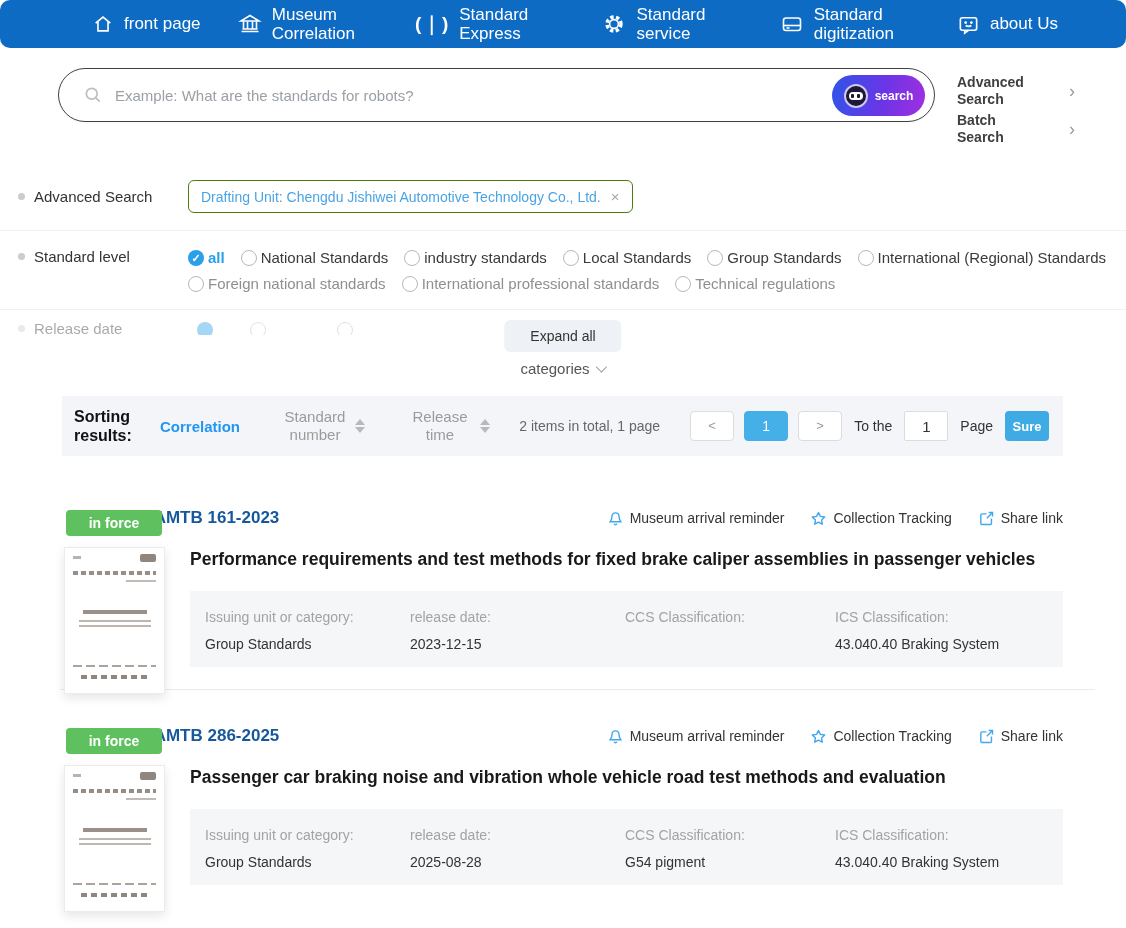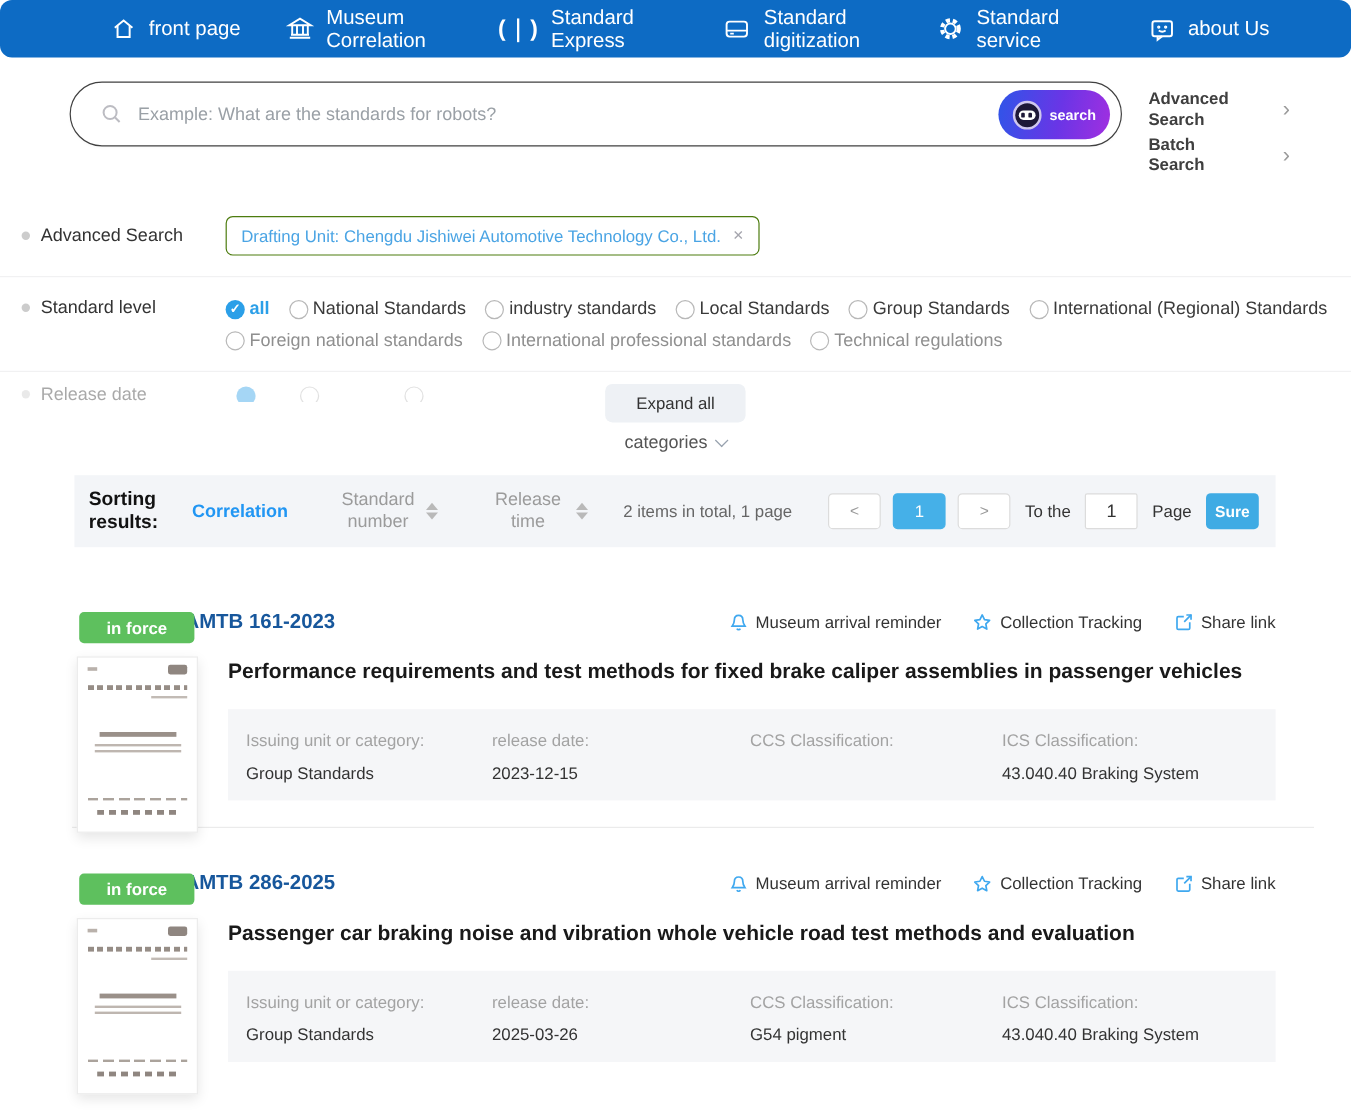--- a/index.html
+++ b/index.html
@@ -145,33 +145,33 @@
         <path d="M5.5 9.5 V17 M9.5 9.5 V17 M14.5 9.5 V17 M18.5 9.5 V17"></path>
         <path d="M3.5 19.5 H20.5 M4.5 17 H19.5"></path>
       </svg>
     <span class="nav-label">Museum Correlation</span>
   </div>
   <div class="nav-item">
     <span class="nav-glyph">(｜)</span>
     <span class="nav-label">Standard Express</span>
   </div>
   <div class="nav-item">
+    <svg width="24" height="24" viewBox="0 0 24 24" fill="none" stroke="#fff">
+        <circle cx="12" cy="12" r="7" stroke-width="3.4" stroke-dasharray="3.4 2.4"></circle>
+        <circle cx="12" cy="12" r="4.4" stroke-width="1.6"></circle>
+      </svg>
+    <span class="nav-label">Standard service</span>
+  </div>
+  <div class="nav-item">
     <svg width="24" height="24" viewBox="0 0 24 24" fill="none" stroke="#fff" stroke-width="1.6">
         <rect x="3.5" y="6" width="17" height="12.5" rx="2.5"></rect>
         <path d="M3.5 13.5 H20.5"></path>
         <path d="M6.5 16 H9.5"></path>
       </svg>
     <span class="nav-label">Standard digitization</span>
-  </div>
-  <div class="nav-item">
-    <svg width="24" height="24" viewBox="0 0 24 24" fill="none" stroke="#fff">
-        <circle cx="12" cy="12" r="7" stroke-width="3.4" stroke-dasharray="3.4 2.4"></circle>
-        <circle cx="12" cy="12" r="4.4" stroke-width="1.6"></circle>
-      </svg>
-    <span class="nav-label">Standard service</span>
   </div>
   <div class="nav-item">
     <svg width="23" height="23" viewBox="0 0 24 24" fill="none" stroke="#fff" stroke-width="1.7">
         <rect x="3.5" y="5" width="17" height="13" rx="2"></rect>
         <path d="M8 18 L8 21 L12 18"></path>
         <circle cx="9" cy="10" r="0.6" fill="#fff"></circle>
         <circle cx="15" cy="10" r="0.6" fill="#fff"></circle>
         <path d="M9 13 Q12 15 15 13"></path>
       </svg>
     <span class="nav-label">about Us</span>
@@ -415,21 +415,21 @@
       </div>
     </div>
     <div class="r-title">Passenger car braking noise and vibration whole vehicle road test methods and evaluation</div>
     <div class="r-box">
       <div class="col c0">
           <div class="lab">Issuing unit or category:</div>
           <div class="val">Group Standards</div>
         </div>
       <div class="col c1">
           <div class="lab">release date:</div>
-          <div class="val">2025-03-26</div>
+          <div class="val">2025-08-28</div>
         </div>
       <div class="col c2">
           <div class="lab">CCS Classification:</div>
           <div class="val">G54 pigment</div>
         </div>
       <div class="col c3">
           <div class="lab">ICS Classification:</div>
           <div class="val">43.040.40 Braking System</div>
         </div>
     </div>

